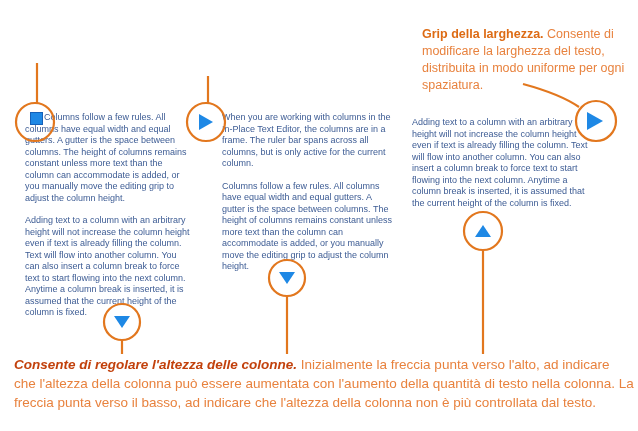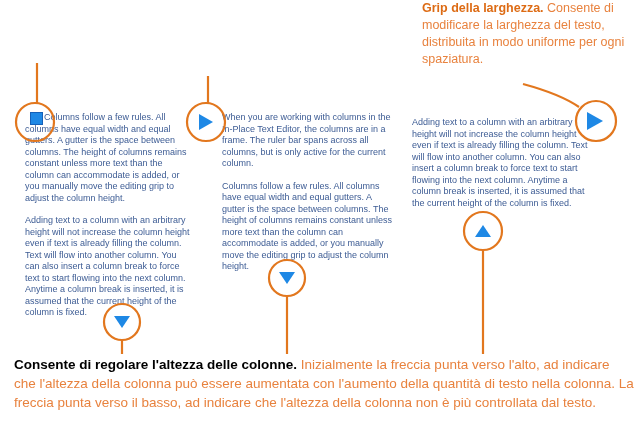--- a/index.html
+++ b/index.html
@@ -79,31 +79,32 @@
   .bottom-caption {
     position: absolute;
     left: 14px; top: 355px;
     width: 620px;
     color: #E8823E;
     font-size: 13.5px;
     line-height: 19px;
   }
   .bottom-caption .caption-title {
     font-weight: bold;
-    color: #000000;
+    color: #c2410c;
+    font-style: italic;
   }
 </style>
 </head>
 <body>
 
 <div class="canvas">
 
 
 
-  <div class="callout" style="left:422px; top:0; width:212px;">
+  <div class="callout" style="left:422px; top:26px; width:212px;">
     <span class="callout-title">Grip della larghezza.</span>
     <span>Consente di modificare la larghezza del testo, distribuita in modo uniforme per ogni spaziatura.</span>
   </div>
 
   <div class="text-column" style="left:25px; top:112px; width:167px;">
     <p class="indent-first">Columns follow a few rules. All columns have equal width and equal gutters. A gutter is the space between columns. The height of columns remains constant unless more text than the column can accommodate is added, or you manually move the editing grip to adjust the column height.</p>
     <p>Adding text to a column with an arbitrary height will not increase the column height even if text is already filling the column. Text will flow into another column. You can also insert a column break to force text to start flowing into the next column. Anytime a column break is inserted, it is assumed that the current height of the column is fixed.</p>
   </div>
 
   <div class="text-column" style="left:222px; top:112px; width:173px;">

